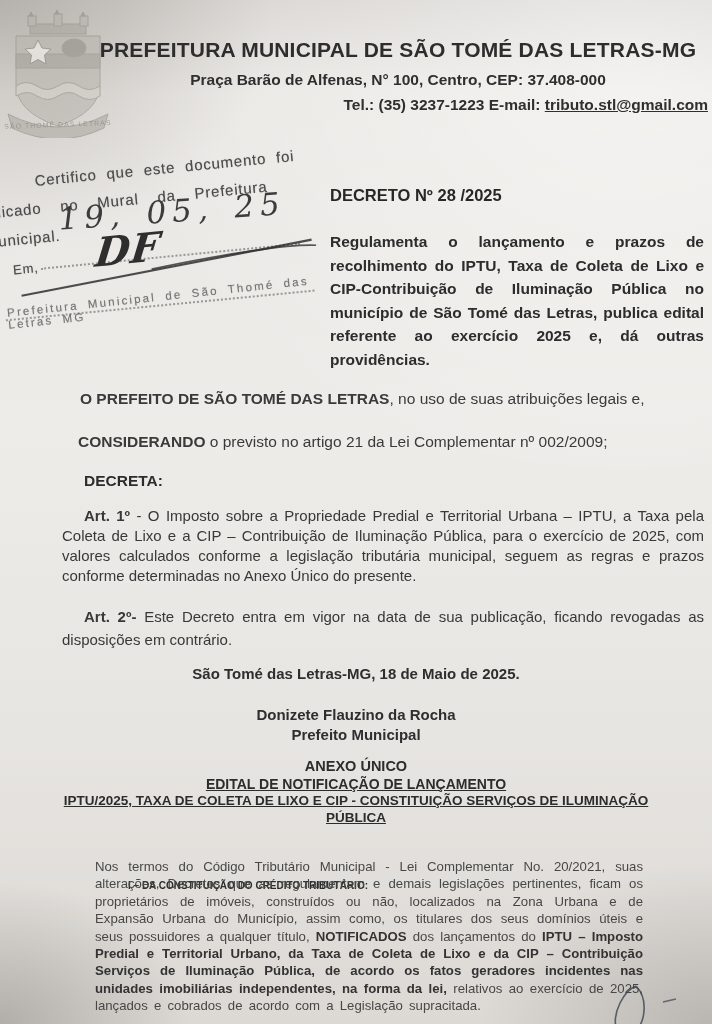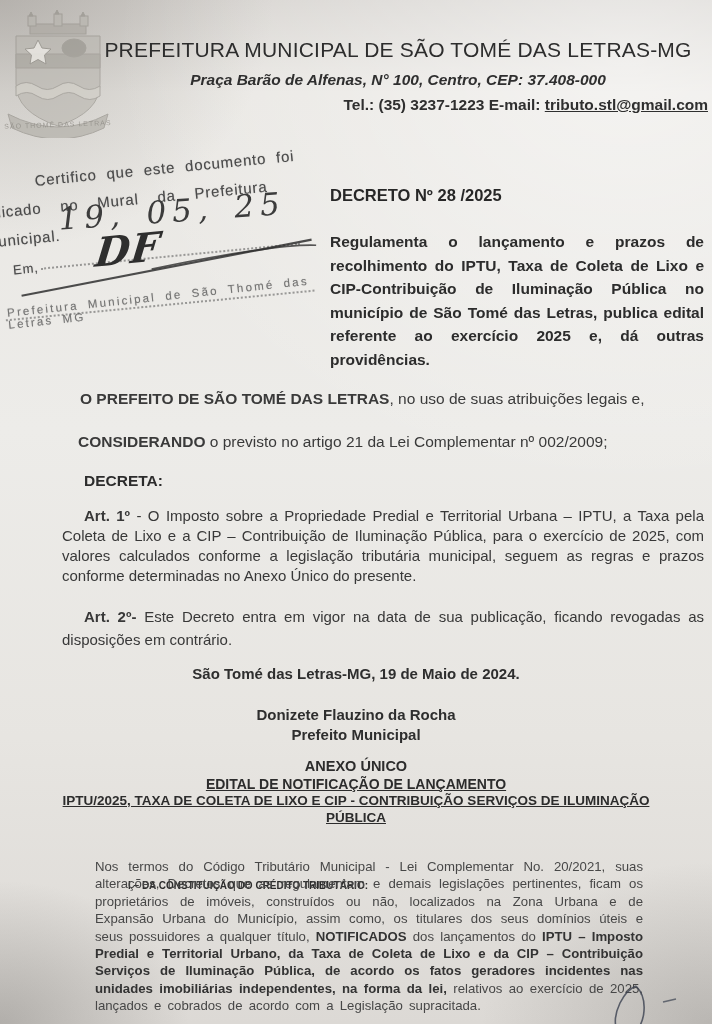--- a/index.html
+++ b/index.html
@@ -12,22 +12,22 @@
       radial-gradient(45% 22% at 100% 100%, rgba(95,92,88,.28), rgba(0,0,0,0) 72%),
       radial-gradient(38% 20% at 0% 100%, rgba(95,92,88,.34), rgba(0,0,0,0) 70%),
       linear-gradient(180deg,#d6d3cf 0,#e9e7e3 9%,#edece9 42%,#e7e5e1 72%,#dcd9d5 100%);
   }
   .abs{position:absolute;}
   .b{font-weight:700;}
   .center{text-align:center;}
   .just{text-align:justify;text-justify:inter-word;}
   .u{text-decoration:underline;}
   
-  .hdr-title{left:88px;top:38px;width:620px;font-size:21px;font-weight:400;color:#2d2d2d;letter-spacing:.2px;}
-  .hdr-addr{left:88px;top:71px;width:620px;font-size:15.5px;font-weight:700;color:#2f2f2f;font-style:italic;}
+  .hdr-title{left:88px;top:38px;width:620px;font-size:21px;font-weight:700;color:#2d2d2d;letter-spacing:.2px;}
+  .hdr-addr{left:88px;top:71px;width:620px;font-size:15.5px;font-weight:700;color:#2f2f2f;}
   .hdr-tel{left:88px;top:96px;width:620px;font-size:15.5px;font-weight:700;color:#2f2f2f;text-align:right;}
   .logo{left:2px;top:10px;width:112px;height:128px;opacity:.8;filter:blur(.4px);}
   
   .stamp{left:-8px;top:176px;width:330px;height:170px;transform:rotate(-5.5deg);transform-origin:0 0;
          color:#4b4b4b;font-size:15px;letter-spacing:.8px;word-spacing:5px;
          text-shadow:0 0 1px rgba(75,75,75,.45);}
   .stamp .l1{left:42px;top:0;}
   .stamp .l2{left:2px;top:28px;word-spacing:14px;}
   .stamp .l3{left:0;top:57px;}
   .hand{font-family:"DejaVu Serif",serif;font-style:italic;color:#3c3c3c;}
@@ -104,27 +104,27 @@
 
   <div class="abs dec-num">DECRETO Nº 28 /2025</div>
   <div class="abs dec-sum just">Regulamenta o lançamento e prazos de recolhimento do IPTU, Taxa de Coleta de Lixo e CIP-Contribuição de Iluminação Pública no município de São Tomé das Letras, publica edital referente ao exercício 2025 e, dá outras providências.</div>
 
   <div class="abs preamble"><span class="b">O PREFEITO DE SÃO TOMÉ DAS LETRAS</span><span>, no uso de suas atribuições legais e,</span></div>
   <div class="abs consider"><span class="b">CONSIDERANDO</span><span> o previsto no artigo 21 da Lei Complementar nº 002/2009;</span></div>
   <div class="abs decreta">DECRETA:</div>
   <div class="abs art1 just"><span class="b">Art. 1º</span><span> - O Imposto sobre a Propriedade Predial e Territorial Urbana – IPTU, a Taxa pela Coleta de Lixo e a CIP – Contribuição de Iluminação Pública, para o exercício de 2025, com valores calculados conforme a legislação tributária municipal, seguem as regras e prazos conforme determinadas no Anexo Único do presente.</span></div>
   <div class="abs art2 just"><span class="b">Art. 2º-</span><span> Este Decreto entra em vigor na data de sua publicação, ficando revogadas as disposições em contrário.</span></div>
 
-  <div class="abs dateline center">São Tomé das Letras-MG, 19 de Maio  de 2024.</div>
+  <div class="abs dateline center">São Tomé das Letras-MG, 18 de Maio  de 2025.</div>
   <div class="abs sig-name center">Donizete Flauzino da Rocha</div>
   <div class="abs sig-role center">Prefeito Municipal</div>
 
   <div class="abs anx-t center">ANEXO ÚNICO</div>
   <div class="abs anx-s1 center"><span class="u">EDITAL DE NOTIFICAÇÃO DE LANÇAMENTO</span></div>
-  <div class="abs anx-s2 center"><span class="u">IPTU/2025, TAXA DE COLETA DE LIXO E CIP - CONTRIBUIÇÃO SERVIÇOS DE ILUMINAÇÃO</span></div>
+  <div class="abs anx-s2 center"><span class="u">IPTU/2025, TAXA DE COLETA DE LIXO E CIP - CONSTITUIÇÃO SERVIÇOS DE ILUMINAÇÃO</span></div>
   <div class="abs anx-s3 center"><span class="u">PÚBLICA</span></div>
 
   <div class="abs sec-t">I – DA CONSTITUIÇÃO DO CRÉDITO TRIBUTÁRIO:</div>
   <div class="abs anx-p just"><span>Nos termos do Código Tributário Municipal - Lei Complementar No. 20/2021, suas alterações, Decretos que as regulamentam e demais legislações pertinentes, ficam os proprietários de imóveis, construídos ou não, localizados na Zona Urbana e de Expansão Urbana do Município, assim como, os titulares dos seus domínios úteis e seus possuidores a qualquer título, </span><span class="b">NOTIFICADOS</span><span> dos lançamentos do </span><span class="b">IPTU – Imposto Predial e Territorial Urbano, da Taxa de Coleta de Lixo e da CIP – Contribuição Serviços de Iluminação Pública, de acordo os fatos geradores incidentes nas unidades imobiliárias independentes, na forma da lei,</span><span> relativos ao exercício de 2025, lançados e cobrados de acordo com a Legislação supracitada.</span></div>
 
   <svg class="abs penmark" width="112" height="79" viewBox="600 945 112 79">
     <path d="M636 986 C 648 998, 647 1024, 631 1036 C 618 1044, 610 1024, 620 1003 C 625 993, 631 988, 636 986" stroke="#3b4150" stroke-width="1.6" fill="none" opacity="0.8"></path>
     <path d="M663 1002 l 13 -3" stroke="#3b4150" stroke-width="1.4" fill="none" opacity="0.7"></path>
   </svg>
 

